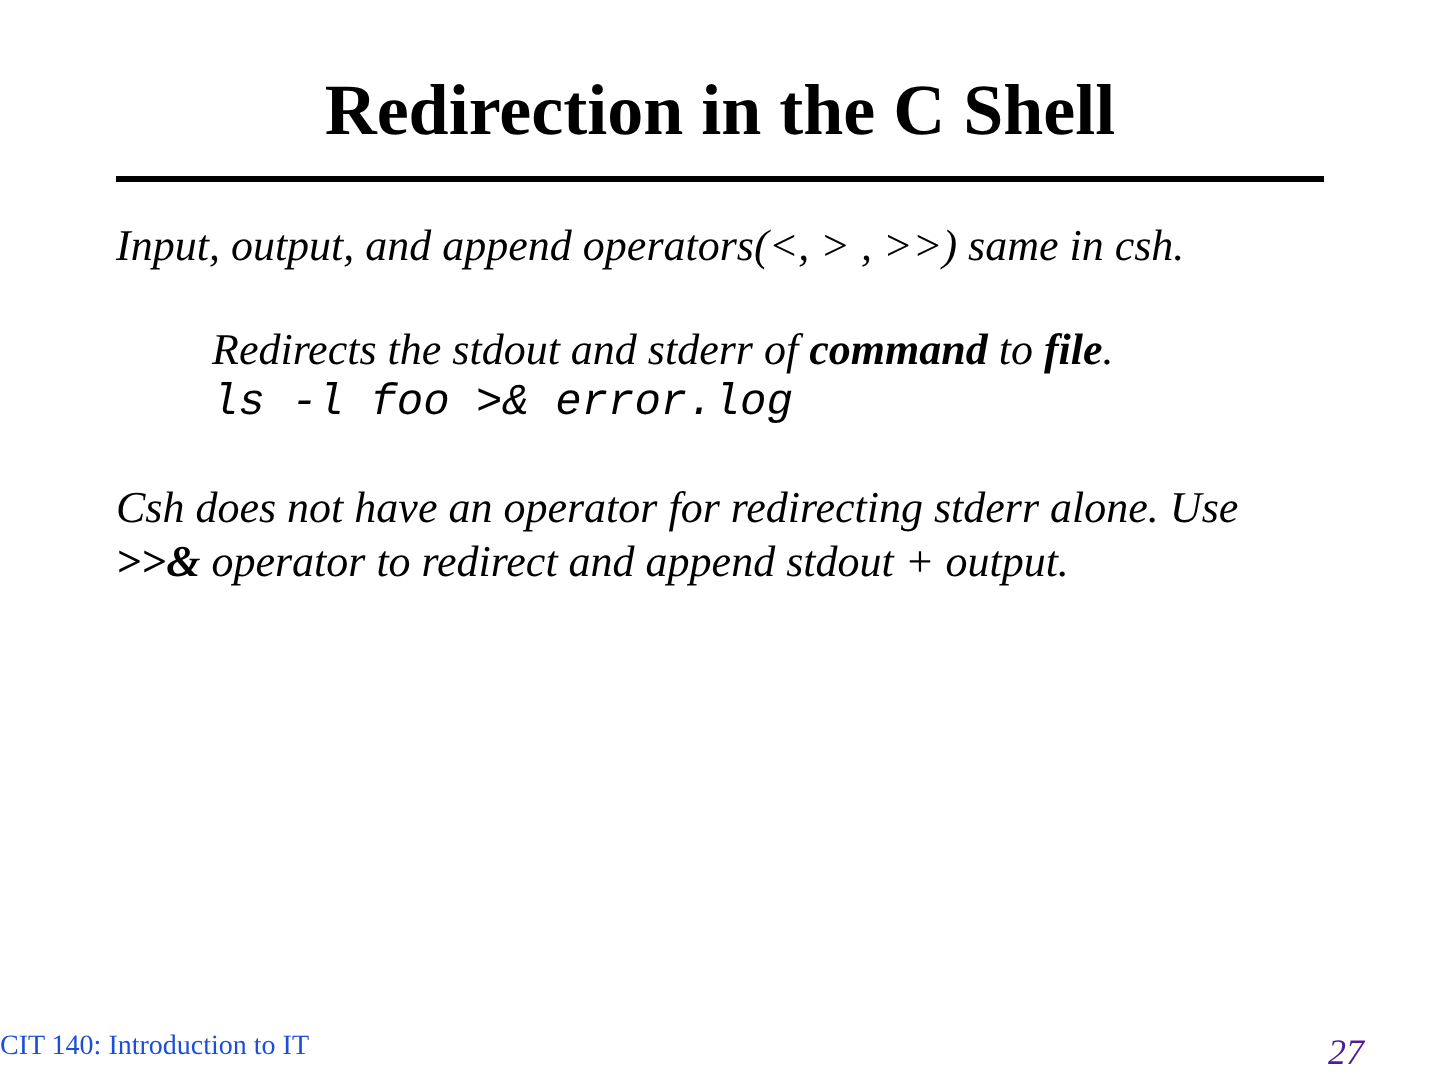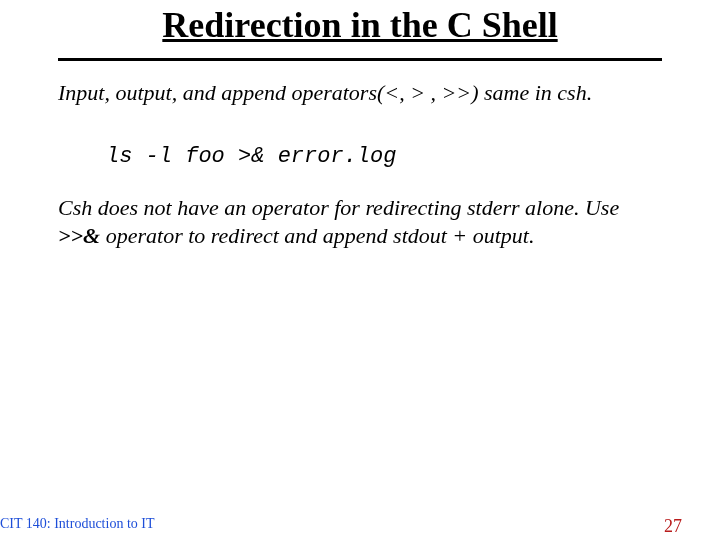--- a/index.html
+++ b/index.html
@@ -15,23 +15,22 @@
   .slide {
     position: relative;
     width: 720px;
     height: 540px;
     box-sizing: border-box;
   }
   .title {
     font-size: 36px;
     font-weight: bold;
     text-align: center;
-    padding-top: 4px;
+    padding-top: 34px;
     padding-bottom: 6px;
-    text-decoration: underline;
   }
   .rule {
     margin: 6px 58px 0 58px;
     border: none;
     border-top: 3px solid #000000;
   }
   .body {
     margin: 18px 58px 0 58px;
     font-size: 22px;
     line-height: 1.25;
@@ -41,57 +40,60 @@
     font-style: italic;
   }
   .syntax {
     font-weight: bold;
   }
   .indent {
     margin-left: 48px;
   }
   .mono {
     font-family: "Courier New", Courier, monospace;
-    margin-top: 36px;
   }
   .footer {
     position: absolute;
     bottom: 24px;
     left: 0;
     width: 100%;
   }
   .footer-center {
     position: absolute;
     width: 100%;
     text-align: left;
     font-size: 14px;
     color: #1d4ed8;
   }
   .footer-right {
     position: absolute;
     right: 38px;
     font-size: 18px;
-    color: #b91c1c;
+    color: #4c1d95;
+    font-style: italic;
   }
   .b { font-weight: bold; }
 </style>
 </head>
 <body>
 
 <div class="slide">
 
   <div class="title">Redirection in the C Shell</div>
   <hr class="rule">
 
   <div class="body">
 
     <div class="para">Input, output, and append operators(&lt;, &gt; , &gt;&gt;) same in csh.</div>
 
 
     <div class="para">
+      <div class="indent">
+        <span>Redirects the stdout and stderr of </span><span class="b">command</span><span> to </span><span class="b">file</span><span>.</span>
+      </div>
       <div class="indent mono">ls -l  foo &gt;&amp; error.log</div>
     </div>
 
     <div class="para">
       <span>Csh does not have  an operator for redirecting stderr alone. Use </span><span class="b">&gt;&gt;&amp;</span><span> operator to redirect and append stdout + output.</span>
     </div>
 
   </div>
 
   <div class="footer">

